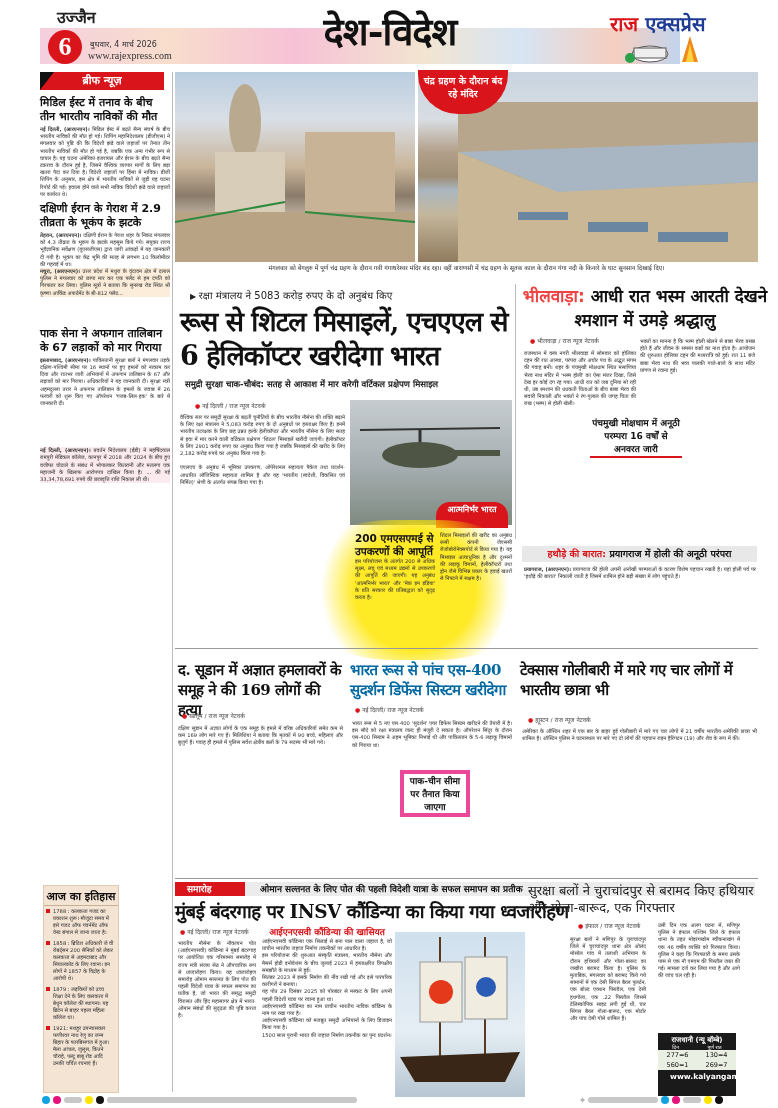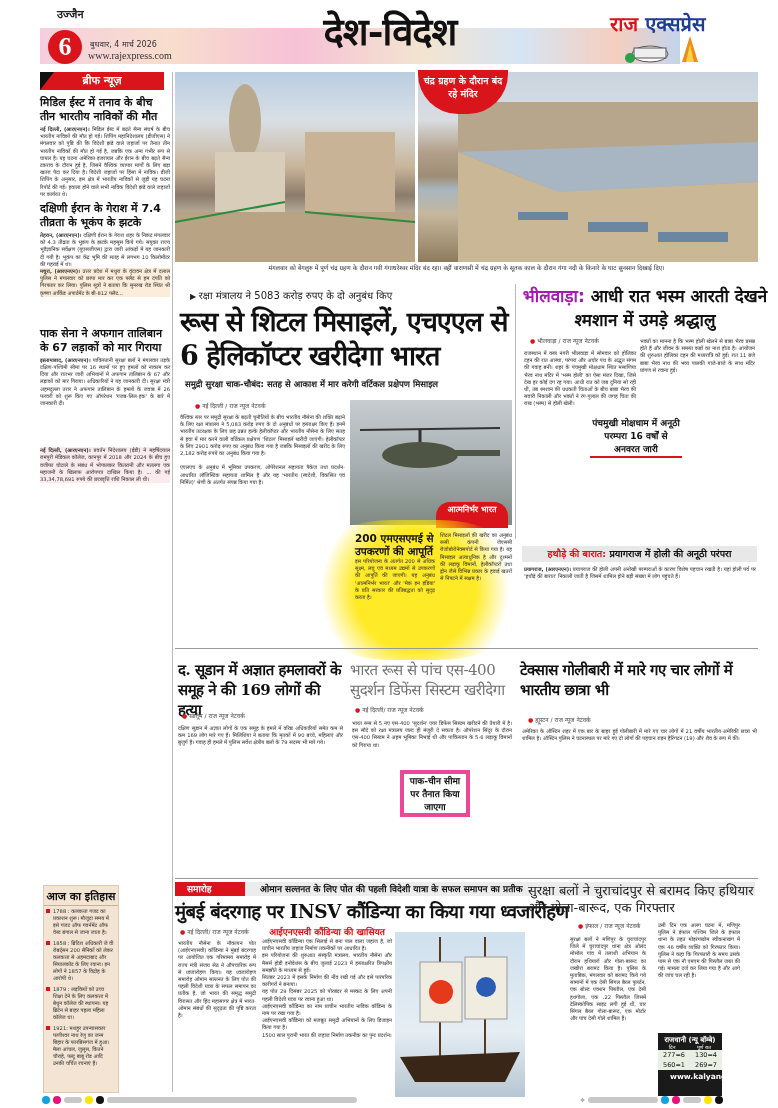--- a/index.html
+++ b/index.html
@@ -1,20 +1,20 @@
 <!DOCTYPE html>
 <html><head>
 <meta charset="utf-8">
 <style>
 *{box-sizing:border-box;margin:0;padding:0}
 body{width:778px;height:1108px;background:#fff;font-family:"DejaVu Sans",sans-serif;color:#111;position:relative;overflow:hidden}
 .abs{position:absolute}
 .header{left:0;top:0;width:778px;height:68px;background:#fff}
 .holi-band{left:40px;top:28px;width:640px;height:36px;background:linear-gradient(90deg,#f3c6d8 0%,#f7d8c4 20%,#f5b6cf 40%,#f0e0c8 60%,#cfe0f2 75%,#f4c6b4 90%,#b8cdea 100%);opacity:.85}
-.city{left:57px;top:6px;font-size:11px;font-weight:bold;color:#222}
+.city{left:57px;top:6px;font-size:16px;font-weight:bold;color:#222}
 .pagenum{left:48px;top:30px;width:34px;height:34px;border-radius:50%;background:#d9141b;color:#fff;font-size:26px;font-weight:bold;text-align:center;line-height:34px;font-family:"Liberation Serif",serif}
 .dateline{left:90px;top:38px;font-size:8px;color:#333}
 .site{left:88px;top:50px;font-size:10px;color:#333;font-family:"Liberation Serif",serif}
 .pagetitle{left:270px;top:4px;width:240px;text-align:center;font-size:38px;font-weight:bold;color:#111;font-family:"DejaVu Serif",serif;letter-spacing:-1px}
 .logo{left:610px;top:10px;font-size:20px;font-weight:bold}
 .logo .r{color:#d9141b}.logo .e{color:#1f3c95}
 .logo-art{left:620px;top:28px;width:80px;height:36px}
 .brief-head{left:40px;top:72px;width:124px;height:18px;background:#d9141b;color:#fff;font-size:11px;font-weight:bold;text-align:center;line-height:18px}
 .brief-head:before{content:"";position:absolute;left:0;top:0;border-left:14px solid #111;border-bottom:18px solid transparent}
 .news h3{font-size:11px;font-weight:bold;line-height:14px;margin:4px 0 2px}
@@ -28,35 +28,35 @@
 .mainhead{left:180px;top:305px;width:330px;font-size:27px;font-weight:bold;line-height:34px;font-family:"DejaVu Serif",serif;letter-spacing:-1px}
 .mainsub{left:185px;top:378px;width:330px;font-size:8.5px;font-weight:bold;color:#222}
 .byline{font-size:6px;color:#444}
 .byline:before{content:"● ";color:#d9141b}
 .body-txt{font-size:5.2px;line-height:7.2px;color:#333;text-align:justify}
 .heli{left:350px;top:400px;width:162px;height:125px;background:linear-gradient(180deg,#c6ccd0 0%,#a8b0b4 50%,#7f8a80 100%)}
 .heli-badge{left:436px;top:502px;width:72px;height:26px;background:#d9141b;border-radius:14px 14px 0 0;color:#fff;font-size:8px;font-weight:bold;text-align:center;line-height:11px;padding-top:2px}
 .sub2{font-size:10.5px;font-weight:bold;line-height:13px}
 .yellow-splash{background:radial-gradient(circle,#ffe600 0%,#ffe600 45%,rgba(255,230,0,0) 70%);opacity:.85}
 .right-head{left:520px;top:284px;width:250px;font-size:17px;font-weight:bold;line-height:24px;text-align:center}
-.right-head .red{color:#a21caf}
+.right-head .red{color:#ef4444}
 .box-head{left:590px;top:417px;width:92px;font-size:9px;font-weight:bold;text-align:center;line-height:13px;border-bottom:2px solid #d9141b}
 .pray-band{left:522px;top:546px;width:235px;height:16px;background:#e8e8e8;font-size:9.5px;font-weight:bold;text-align:center;line-height:16px}
 .pray-band .red{color:#d9141b}
 .head3{font-size:15px;font-weight:bold;line-height:20px;font-family:"DejaVu Serif",serif;letter-spacing:-.5px}
 .samaroh{left:175px;top:882px;width:580px;height:14px;background:#ececec}
 .samaroh-tag{left:175px;top:882px;width:70px;height:14px;background:#d9141b;color:#fff;font-size:9px;font-weight:bold;padding-left:12px;line-height:14px}
 .samaroh-sub{left:260px;top:882px;font-size:9px;font-weight:bold;line-height:14px}
 .bigbottom{left:175px;top:898px;width:420px;font-size:18.5px;font-weight:bold;font-family:"DejaVu Serif",serif;letter-spacing:-.5px}
 .ship{left:395px;top:932px;width:130px;height:165px;background:linear-gradient(180deg,#cfe0ee 0%,#e6eef4 60%,#b6c6d2 100%)}
 .hist-box{left:43px;top:885px;width:76px;height:208px;background:#f4e4d4;border:1px solid #e0c9b0}
 .hist-title{font-size:11px;font-weight:bold;text-align:center;padding:2px 0;border-bottom:1px solid #c9b095}
 .hist-item{font-size:5.2px;line-height:7px;padding:2px 3px 2px 9px;position:relative;color:#333}
 .hist-item:before{content:"";position:absolute;left:2px;top:3px;width:4px;height:4px;background:#d9141b}
-.kalyan{left:658px;top:1033px;width:64px;height:63px;background:#1a1a1a;color:#fff}
+.kalyan{left:658px;top:1033px;width:78px;height:63px;background:#1a1a1a;color:#fff}
 .kalyan .kt{font-size:7px;font-weight:bold;text-align:center;padding:2px 0 0}
 .kalyan .kh{display:flex;justify-content:space-around;font-size:5px}
 .kalyan .kr{display:flex;justify-content:space-around;font-size:6.5px;background:#e9efe3;color:#111;padding:1px 0}
 .kalyan .ku{font-size:7.5px;font-weight:bold;text-align:center;padding:2px 12px}
 .regdots{top:1096px;height:8px;display:flex;gap:3px;align-items:center}
 .dot{width:8px;height:8px;border-radius:50%}
 .bar{height:6px;border-radius:3px;background:#c8c8c8}
 .rule{background:#999;height:1px}
 .vrule{background:#bbb;width:1px}
 </style>
@@ -79,21 +79,21 @@
   <circle cx="10" cy="30" r="5" fill="#2aa14a"></circle>
 </svg>
 
 <div class="abs brief-head">ब्रीफ न्यूज़</div>
 <div class="abs news" style="left:40px;top:92px;width:130px">
   <div>
     <h3>मिडिल ईस्ट में तनाव के बीच तीन भारतीय नाविकों की मौत</h3>
     <p><b>नई दिल्ली, (आरएनएन)।</b> <span>मिडिल ईस्ट में बढ़ते सैन्य संघर्ष के बीच भारतीय नाविकों की मौत हो गई। शिपिंग महानिदेशालय (डीजीएस) ने मंगलवार को पुष्टि की कि विदेशी झंडे वाले जहाजों पर तैनात तीन भारतीय नाविकों की मौत हो गई है, जबकि एक अन्य गंभीर रूप से घायल है। यह घटना अमेरिका-इजरायल और ईरान के बीच बढ़ते सैन्य टकराव के दौरान हुई है, जिसने वैश्विक व्यापार मार्गों के लिए बड़ा खतरा पैदा कर दिया है। विदेशी जहाजों पर हिंसा में नाविक। डीजी शिपिंग के अनुसार, इस क्षेत्र में भारतीय नाविकों से जुड़ी यह घटना रिपोर्ट की गई। हवाला होने वाले सभी नाविक विदेशी झंडे वाले जहाजों पर कार्यरत थे।</span></p>
   </div>
   <div>
-    <h3>दक्षिणी ईरान के गेराश में 7.4 तीव्रता के भूकंप के झटके</h3>
+    <h3>दक्षिणी ईरान के गेराश में 2.9 तीव्रता के भूकंप के झटके</h3>
     <p><b>तेहरान, (आरएनएन)।</b> <span>दक्षिणी ईरान के गेराश शहर के निकट मंगलवार को 4.3 तीव्रता के भूकंप के झटके महसूस किये गये। संयुक्त राज्य भूवैज्ञानिक सर्वेक्षण (यूएसजीएस) द्वारा जारी आंकड़ों में यह जानकारी दी गयी है। भूकंप का केंद्र भूमि की सतह से लगभग 10 किलोमीटर की गहराई में था।</span></p>
   </div>
   <div style="background:rgba(247,214,170,.45)">
     <p><b>मथुरा, (आरएनएन)।</b> <span>उत्तर प्रदेश में मथुरा के वृंदावन क्षेत्र में दलाल पुलिस ने मंगलवार को छापा मार कर एक फ्लैट से हम दंपति को गिरफ्तार कर लिया। पुलिस सूत्रों ने बताया कि सुनरख रोड स्थित श्री कृष्णा आर्किड अपार्टमेंट के बी-812 फ्लैट...</span></p>
   </div>
   <div style="margin-top:30px">
     <h3>पाक सेना ने अफगान तालिबान के 67 लड़ाकों को मार गिराया</h3>
     <p><b>इस्लामाबाद, (आरएनएन)।</b> <span>पाकिस्तानी सुरक्षा बलों ने मंगलवार तड़के दक्षिण-पश्चिमी सीमा पर 16 स्थानों पर हुए हमलों को नाकाम कर दिया और रातभर जारी अभियानों में अफगान तालिबान के 67 और लड़ाकों को मार गिराया। अधिकारियों ने यह जानकारी दी। सुरक्षा मंत्री अहमदुल्ला तरार ने अफगान तालिबान के हमलों के जवाब में 26 फरवरी को शुरू किए गए ऑपरेशन 'गजब-लिल-हक' के बारे में जानकारी दी।</span></p>
   </div>
   <div style="margin-top:40px;background:rgba(245,205,215,.4)">
@@ -174,21 +174,21 @@
 
 <div class="abs pray-band"><span class="red">हथौड़े की बारात:</span> <span>प्रयागराज में होली की अनूठी परंपरा</span></div>
 <div class="abs body-txt" style="left:524px;top:566px;width:232px"><b>प्रयागराज, (आरएनएन)।</b> <span>प्रयागराज की होली अपनी अनोखी परम्पराओं के कारण विशेष पहचान रखती है। यहां होली पर्व पर 'हथौड़े की बारात' निकाली जाती है जिसमें शामिल होने बड़ी संख्या में लोग पहुंचते हैं।</span></div>
 
 <div class="abs rule" style="left:175px;top:648px;width:583px"></div>
 
 <div class="abs head3" style="left:178px;top:660px;width:165px">द. सूडान में अज्ञात हमलावरों के समूह ने की 169 लोगों की हत्या</div>
 <div class="abs byline" style="left:182px;top:712px">खार्तूम / राज न्यूज नेटवर्क</div>
 <div class="abs body-txt" style="left:178px;top:725px;width:165px">दक्षिण सूडान में अज्ञात लोगों के एक समूह के हमले में वरिष्ठ अधिकारियों समेत कम से कम 169 लोग मारे गए हैं। मिलिशिया ने बताया कि मृतकों में 90 बच्चे, महिलाएं और बुजुर्ग हैं। गवाह ही हमले में पुलिस सर्वेश क्षेत्रीय बलों के 79 सदस्य भी मारे गये।</div>
 
-<div class="abs head3" style="left:350px;top:660px;width:165px;font-weight:normal;color:#737373">भारत रूस से पांच एस-400 सुदर्शन डिफेंस सिस्टम खरीदेगा</div>
+<div class="abs head3" style="left:350px;top:660px;width:165px;font-weight:bold;color:#0369a1">भारत रूस से पांच एस-400 सुदर्शन डिफेंस सिस्टम खरीदेगा</div>
 <div class="abs byline" style="left:355px;top:706px">नई दिल्ली/ राज न्यूज नेटवर्क</div>
 <div class="abs body-txt" style="left:352px;top:720px;width:160px">भारत रूस से 5 नए एस-400 'सुदर्शन' एयर डिफेंस सिस्टम खरीदने की तैयारी में है। इस सौदे को रक्षा मंत्रालय जल्द ही मंजूरी दे सकता है। ऑपरेशन सिंदूर के दौरान एस-400 सिस्टम ने अहम भूमिका निभाई थी और पाकिस्तान के 5-6 लड़ाकू विमानों को गिराया था।</div>
 <div class="abs" style="left:400px;top:770px;width:70px;font-size:9px;font-weight:bold;text-align:center;background:#fff;border:4px solid #ec4899">पाक-चीन सीमा पर तैनात किया जाएगा</div>
 
 <div class="abs head3" style="left:520px;top:660px;width:240px">टेक्सास गोलीबारी में मारे गए चार लोगों में भारतीय छात्रा भी</div>
 <div class="abs byline" style="left:528px;top:716px">ह्यूस्टन / राज न्यूज नेटवर्क</div>
 <div class="abs body-txt" style="left:522px;top:728px;width:235px">अमेरिका के ऑस्टिन शहर में एक बार के बाहर हुई गोलीबारी में मारे गए चार लोगों में 21 वर्षीय भारतीय-अमेरिकी छात्रा भी शामिल है। ऑस्टिन पुलिस ने घटनास्थल पर मारे गए दो लोगों की पहचान राइन हैरिंगटन (19) और शैव के रूप में की।</div>
 
 <div class="abs rule" style="left:175px;top:878px;width:583px"></div>
 

